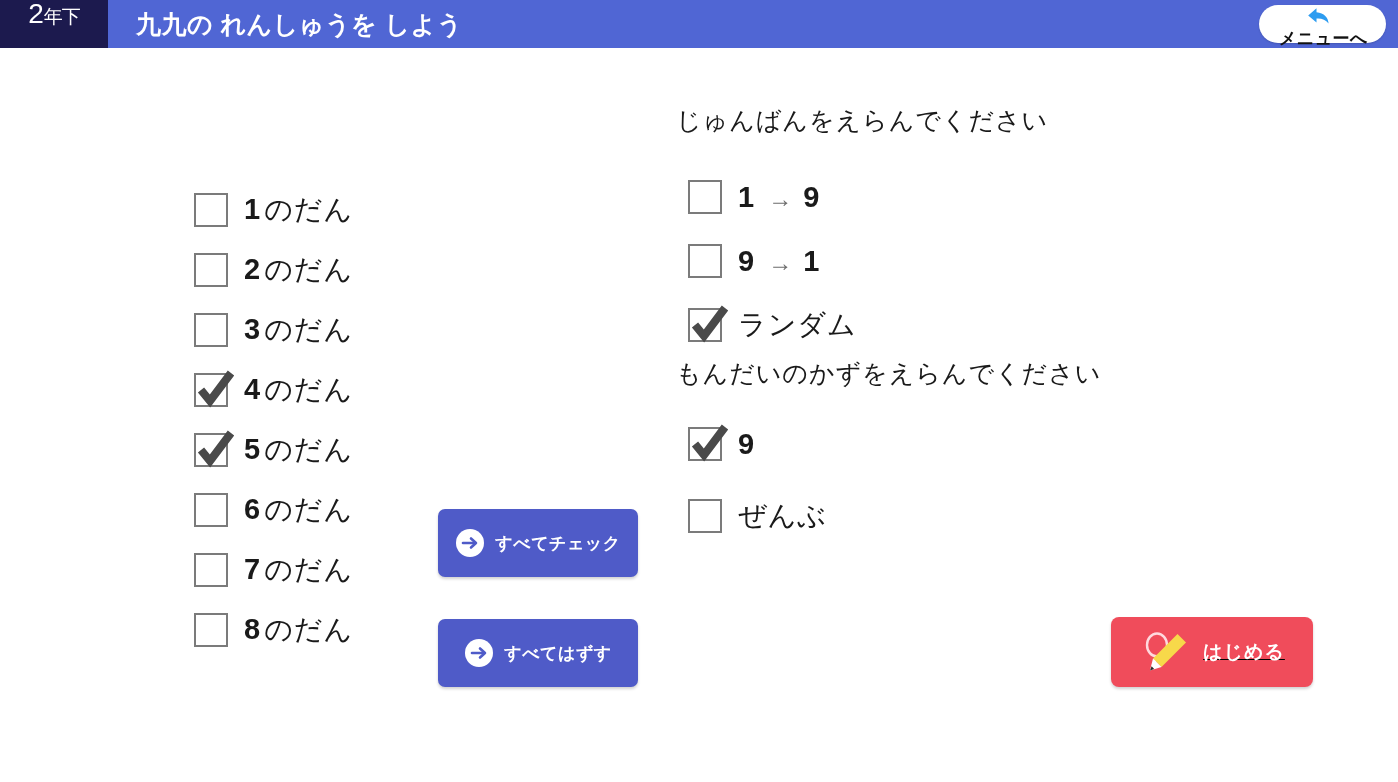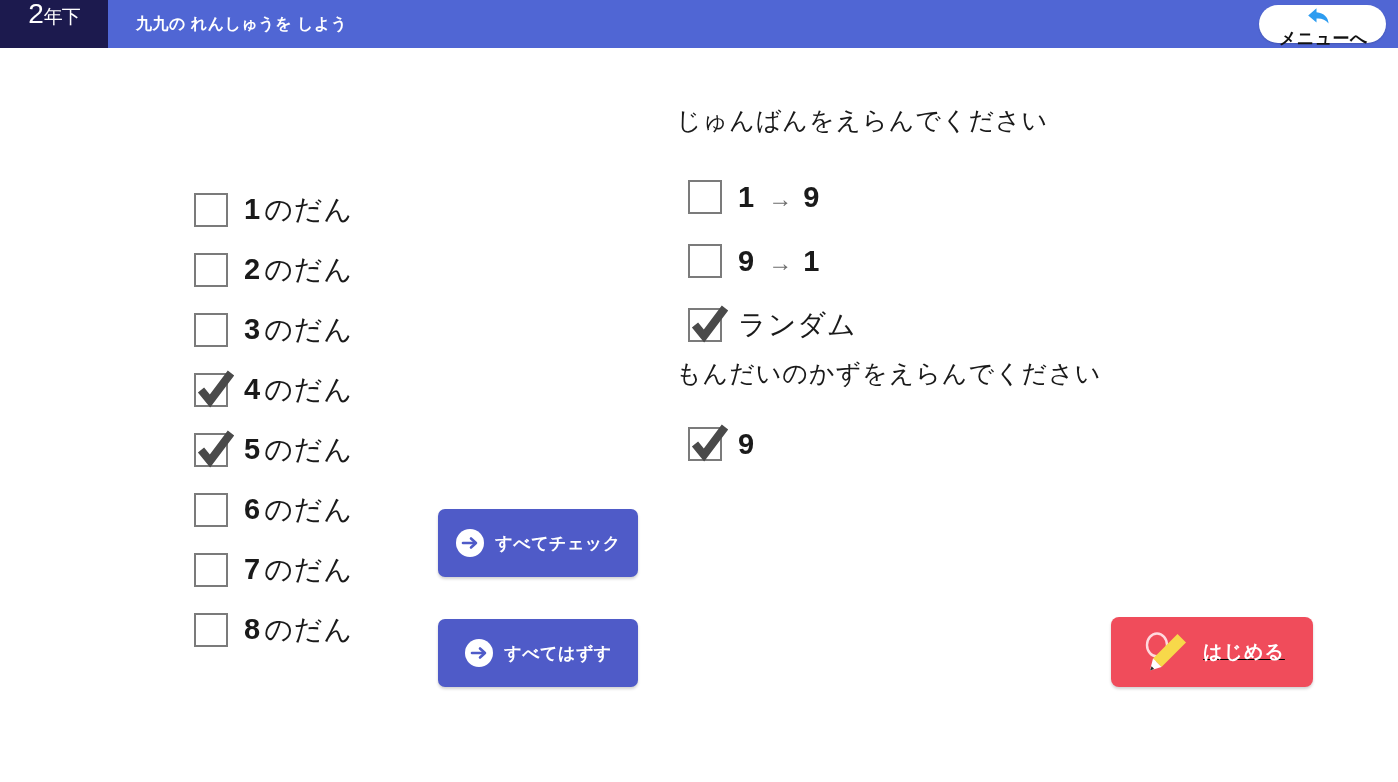--- a/index.html
+++ b/index.html
@@ -42,21 +42,21 @@
     line-height: 1;
     letter-spacing: 0px;
   }
   .grade-badge .g-suffix {
     font-size: 19px;
     line-height: 1;
     letter-spacing: -1px;
   }
   .header-title {
     color: #ffffff;
-    font-size: 16px;
+    font-size: 25px;
     font-weight: bold;
     letter-spacing: 0.5px;
     margin-left: 28px;
     white-space: nowrap;
   }
   .menu-button {
     position: absolute;
     right: 12px;
     top: 5px;
     height: 38px;
@@ -406,20 +406,26 @@
         <span class="checkbox checked">
           <svg class="tick" viewBox="0 0 44 44">
             <path d="M8 22 L17 33 L38 5" stroke="#4a4a4a" stroke-width="8" fill="none"></path>
           </svg>
         </span>
         <span class="check-label">
           <span class="num">9</span>
         </span>
       </div>
 
+      <div class="check-row">
+        <span class="checkbox">
+          
+        </span>
+        <span class="check-label">ぜんぶ</span>
+      </div>
 
     </div>
   </div>
 </div>
 
 <div class="start-btn">
   <svg class="pencil-icon" viewBox="0 0 52 44">
     <ellipse cx="18" cy="15" rx="10" ry="11.5" fill="none" stroke="#ffd9de" stroke-width="2.4"></ellipse>
     <path d="M18 26 L14 35" fill="none" stroke="#ffd9de" stroke-width="2.4" stroke-linecap="round"></path>
     <path d="M38.5 4 L47 12.5 L22.5 37 L14 28.5 Z" fill="#f7d94a"></path>

